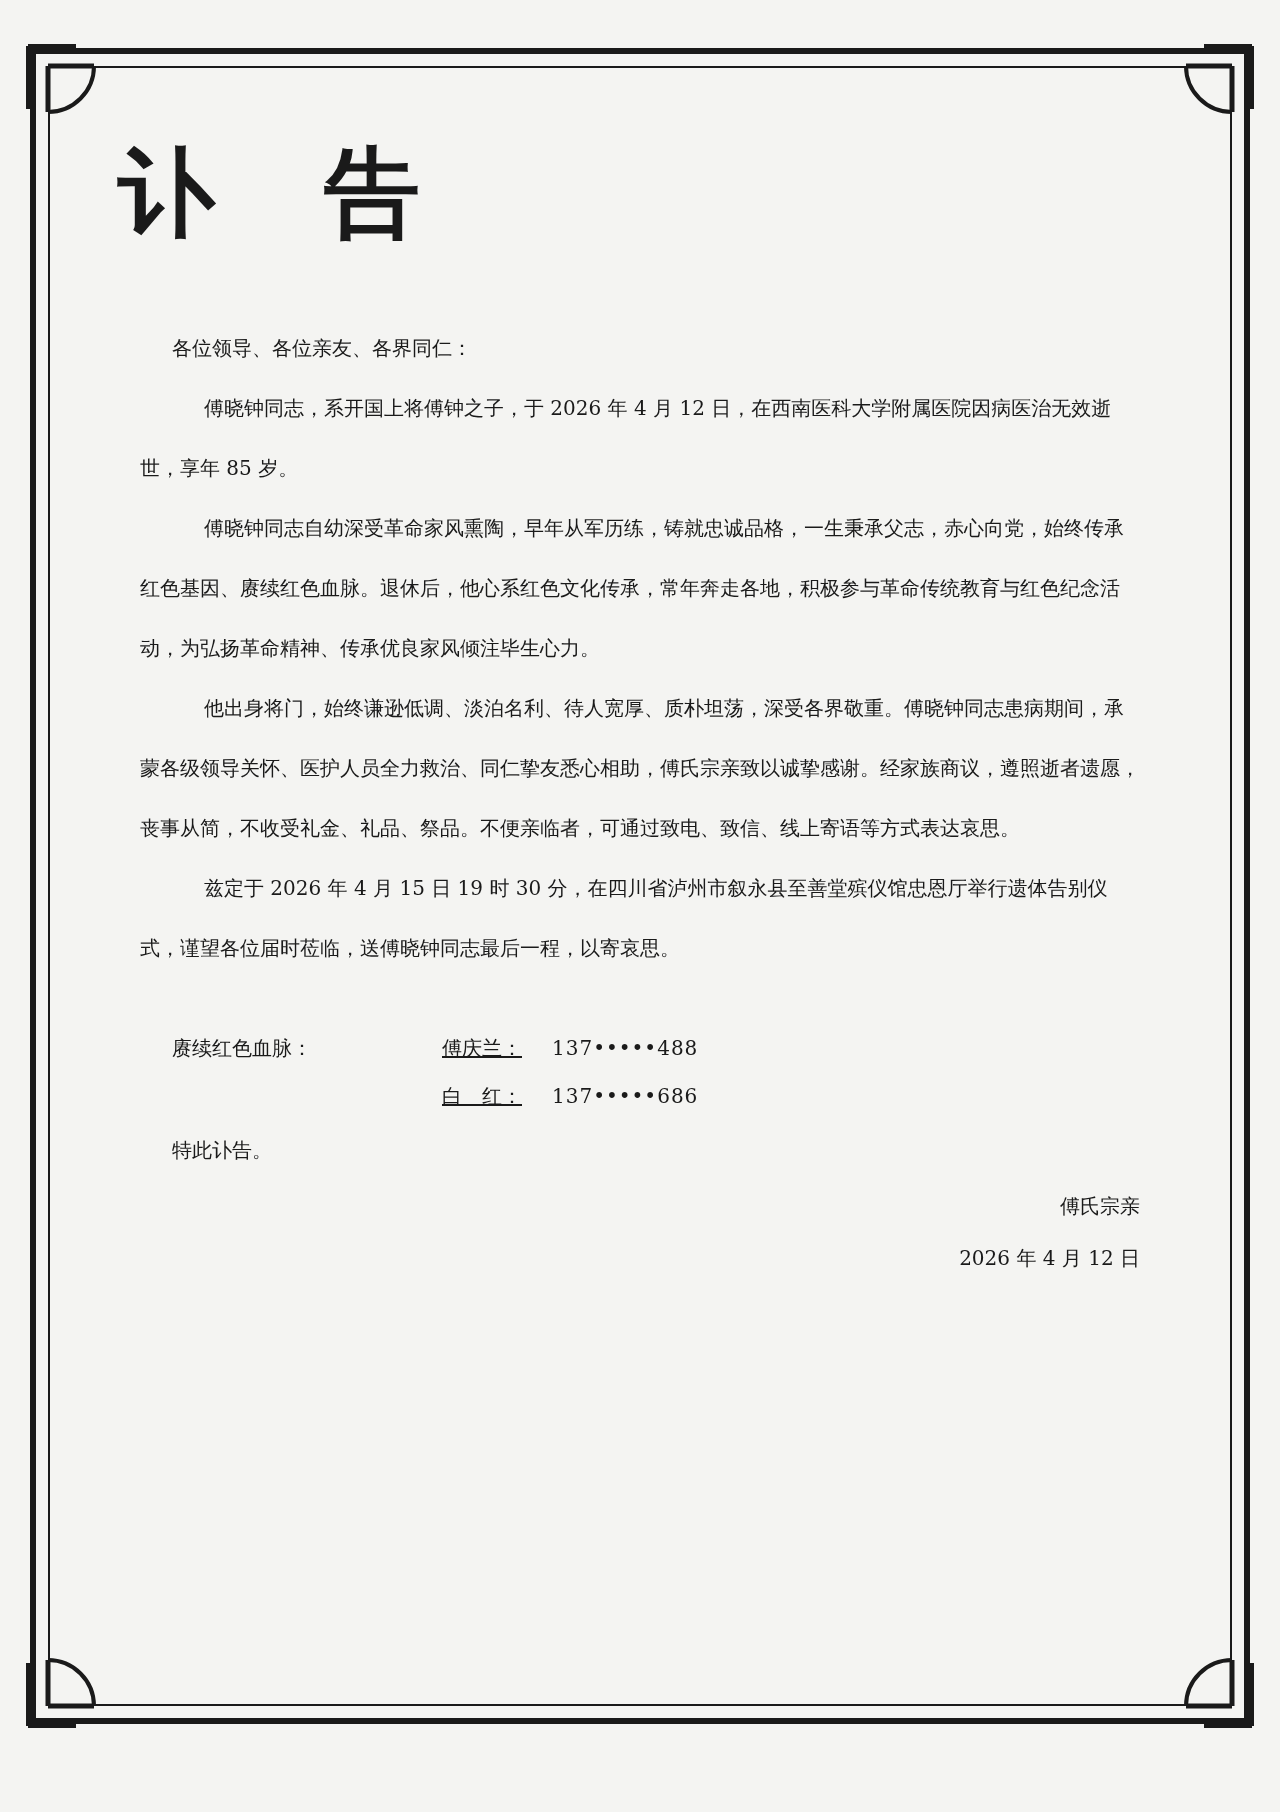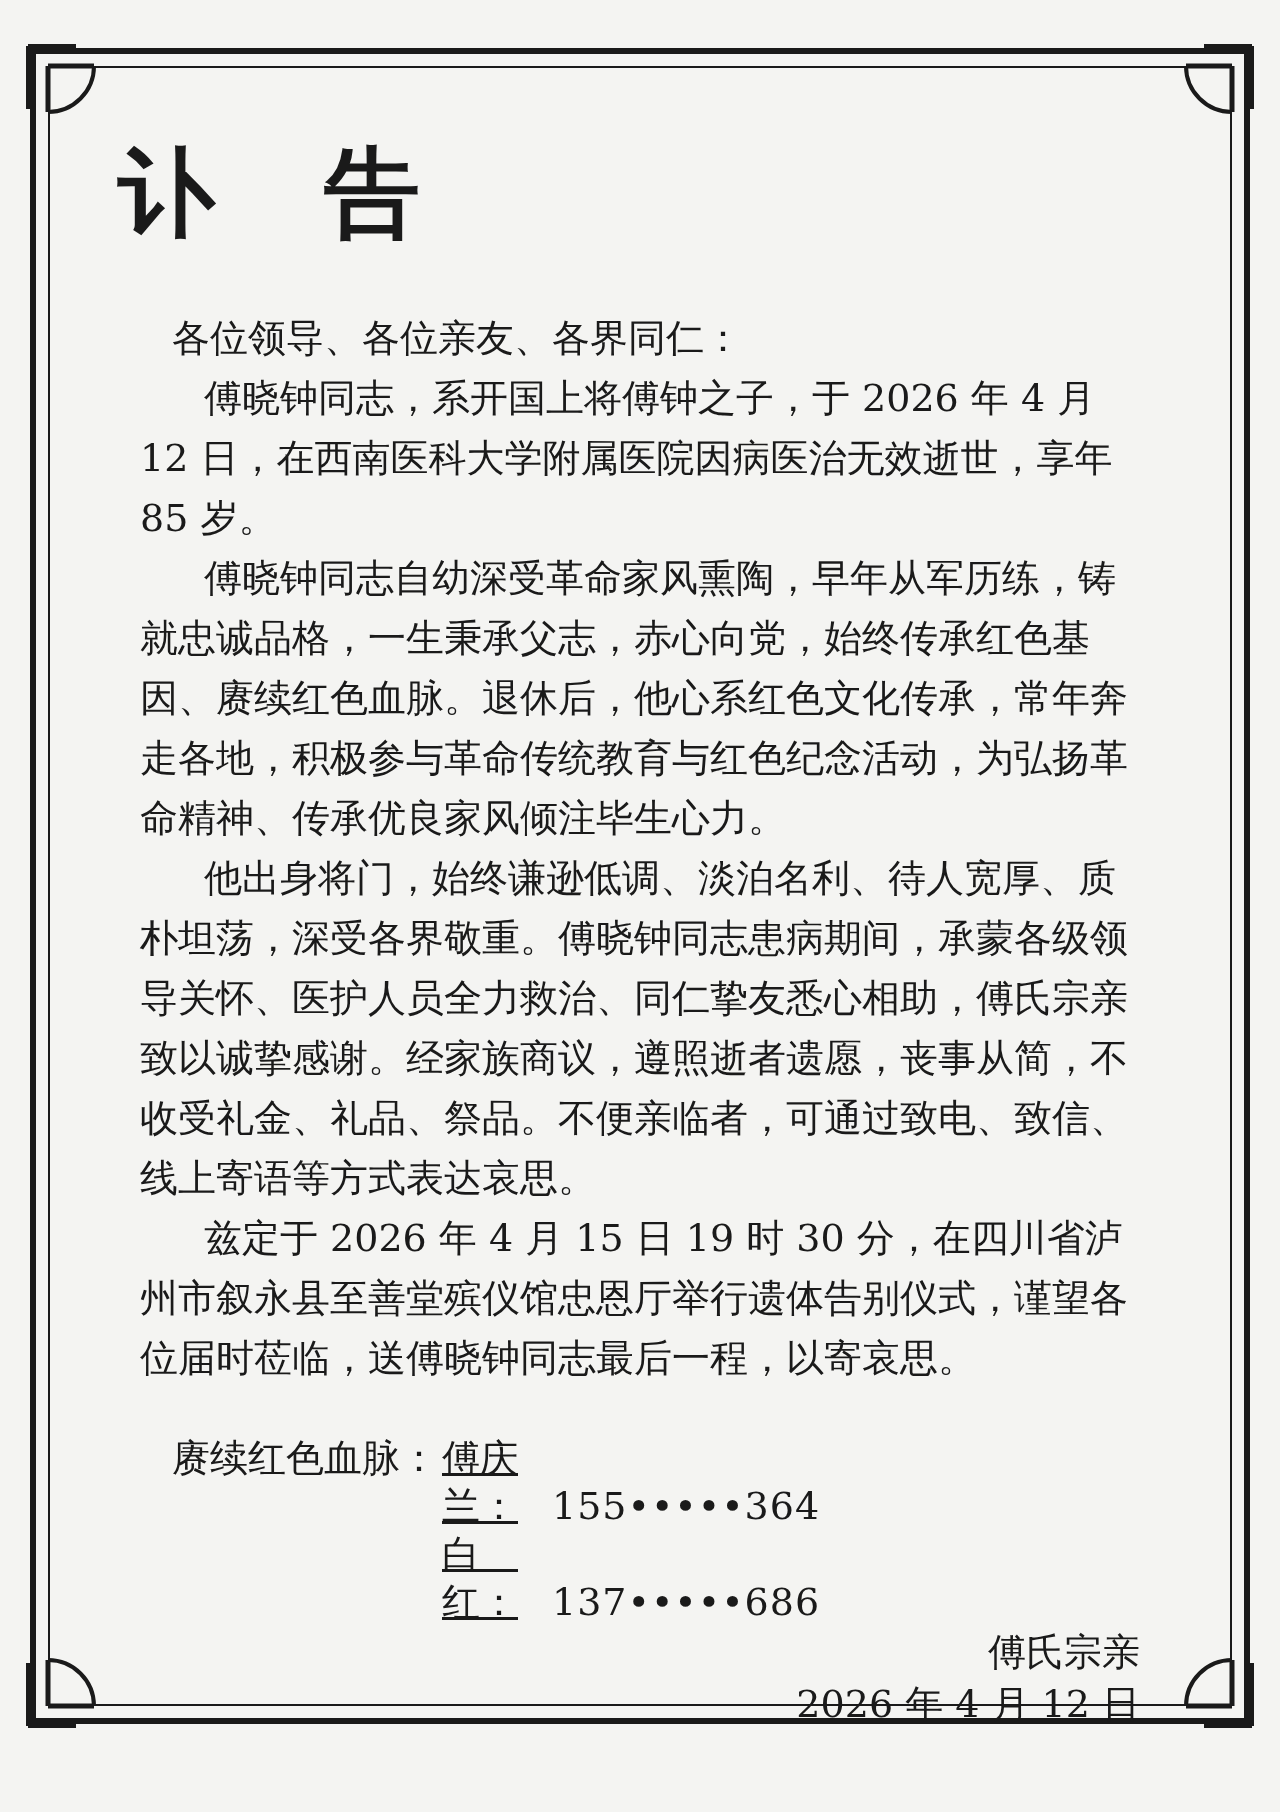--- a/index.html
+++ b/index.html
@@ -25,22 +25,22 @@
     .corner.tr { right: 26px; top: 44px; transform: scaleX(-1); }
     .corner.bl { left: 26px; bottom: 84px; transform: scaleY(-1); }
     .corner.br { right: 26px; bottom: 84px; transform: scale(-1,-1); }
 
     .title {
       position: absolute; top: 130px; left: 8px; width: 100%;
       text-align: left; font-size: 96px; font-weight: bold;
       letter-spacing: 110px; text-indent: 110px;
     }
     .content {
-      position: absolute; left: 140px; top: 308px; width: 1000px;
-      font-size: 38px; line-height: 60px;
+      position: absolute; left: 140px; top: 318px; width: 1000px;
+      font-size: 20px; line-height: 60px;
     }
     .content p { margin: 0; }
     .indent { text-indent: 64px; }
     .greeting { padding-left: 32px; }
     .contacts { margin-top: 46px; padding-left: 32px; line-height: 48px; }
     .contact-row { display: flex; }
     .contact-label { width: 270px; }
     .contact-name { display: inline-block; width: 110px; text-decoration: underline; }
     .closing { margin-top: 44px; padding-left: 32px; }
     .signature { text-align: right; line-height: 52px; }
@@ -83,28 +83,29 @@
   <p class="greeting">各位领导、各位亲友、各界同仁：</p>
   <p class="indent">傅晓钟同志，系开国上将傅钟之子，于 2026 年 4 月 12 日，在西南医科大学附属医院因病医治无效逝世，享年 85 岁。</p>
   <p class="indent">傅晓钟同志自幼深受革命家风熏陶，早年从军历练，铸就忠诚品格，一生秉承父志，赤心向党，始终传承红色基因、赓续红色血脉。退休后，他心系红色文化传承，常年奔走各地，积极参与革命传统教育与红色纪念活动，为弘扬革命精神、传承优良家风倾注毕生心力。</p>
   <p class="indent">他出身将门，始终谦逊低调、淡泊名利、待人宽厚、质朴坦荡，深受各界敬重。傅晓钟同志患病期间，承蒙各级领导关怀、医护人员全力救治、同仁挚友悉心相助，傅氏宗亲致以诚挚感谢。经家族商议，遵照逝者遗愿，丧事从简，不收受礼金、礼品、祭品。不便亲临者，可通过致电、致信、线上寄语等方式表达哀思。</p>
   <p class="indent">兹定于 2026 年 4 月 15 日 19 时 30 分，在四川省泸州市叙永县至善堂殡仪馆忠恩厅举行遗体告别仪式，谨望各位届时莅临，送傅晓钟同志最后一程，以寄哀思。</p>
 
   <div class="contacts">
     <div class="contact-row">
       <span class="contact-label">赓续红色血脉：</span>
       <span>
-        <span class="contact-name">傅庆兰：</span><span class="masked">155•••••364</span>
+        <span class="contact-name">傅庆兰：</span><span class="masked">137•••••488</span>
       </span>
     </div>
     <div class="contact-row">
       <span class="contact-label"></span>
       <span>
         <span class="contact-name">白　红：</span><span class="masked">137•••••686</span>
       </span>
     </div>
   </div>
 
+  <p class="closing">特此讣告。</p>
   <div class="signature">
     <div>傅氏宗亲</div>
     <div>2026 年 4 月 12 日</div>
   </div>
 </div>
 
 </body></html>

